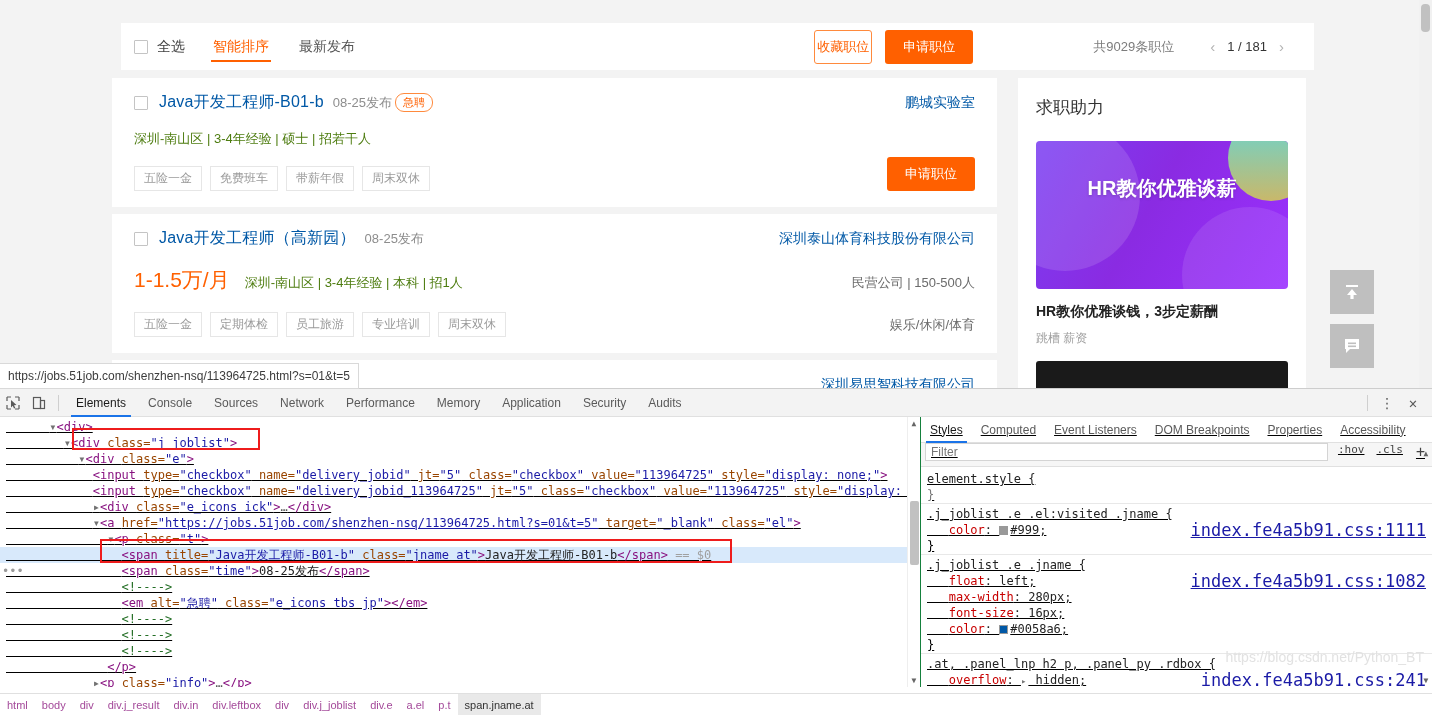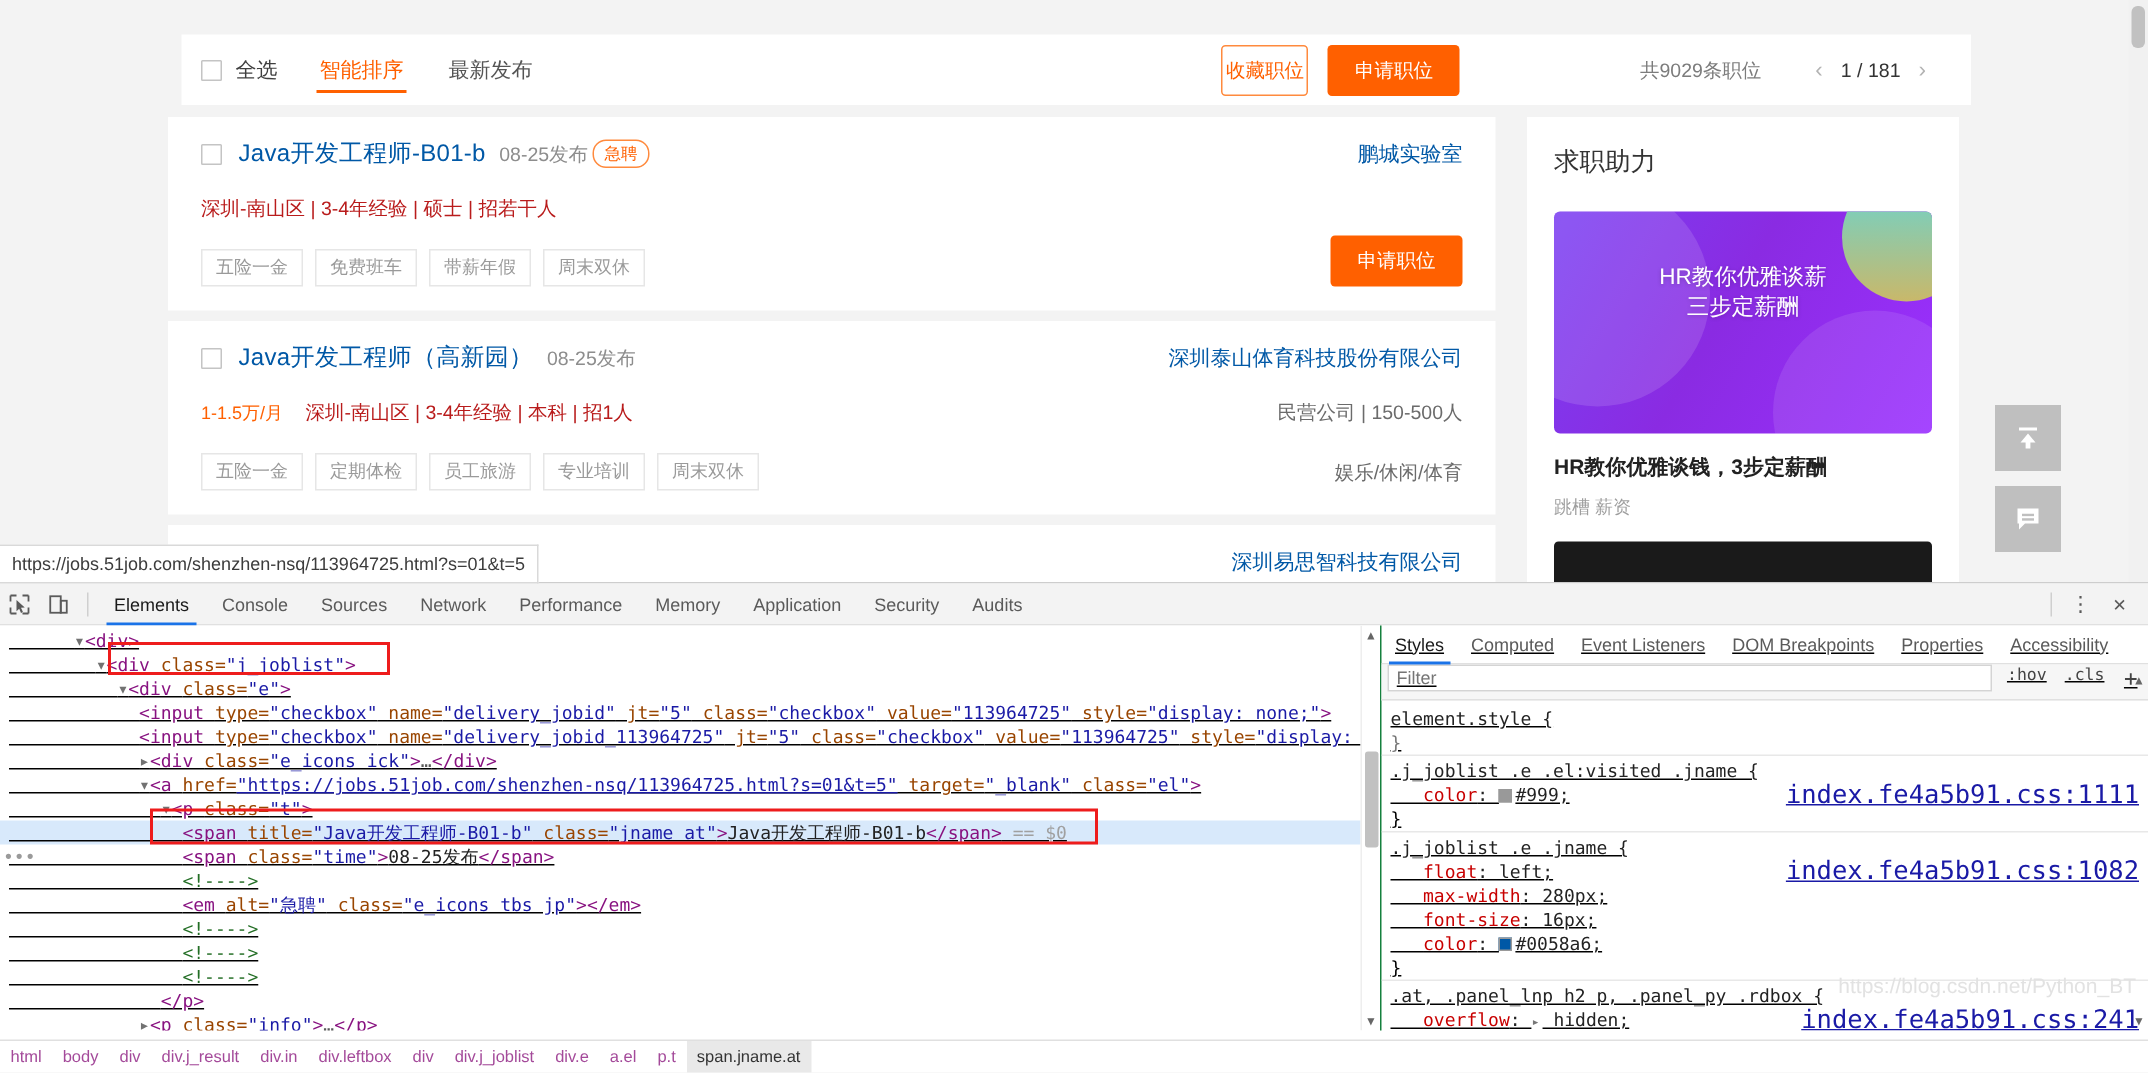--- a/index.html
+++ b/index.html
@@ -56,22 +56,22 @@
   .jobcard { background: #fff; padding: 14px 22px 16px 22px; margin-bottom: 7px; position: relative; }
   .jc-row1 { display: flex; align-items: center; }
   .jc-title { font-size: 16px; color: #0058a6; margin-left: 11px; letter-spacing: .2px; }
   .jc-time { font-size: 13px; color: #8d8d8d; margin-left: 9px; }
   .jc-tag-urgent {
     margin-left: 3px; font-size: 11px; color: #ff6000; border: 1px solid #ff8a3d;
     border-radius: 9px; padding: 1px 7px;
   }
   .jc-company { margin-left: auto; font-size: 14px; color: #0058a6; }
   .jc-row2 { margin-top: 17px; display: flex; align-items: baseline; }
-  .jc-salary { font-size: 12px; color: #ff6000; margin-right: 15px; }
-  .jc-meta { font-size: 13px; color: #b91c1c; }
+  .jc-salary { font-size: 21px; color: #ff6000; margin-right: 15px; }
+  .jc-meta { font-size: 13px; color: #4d7c0f; }
   .jc-right-meta { margin-left: auto; font-size: 13px; color: #6b6b6b; }
   .jc-row3 { margin-top: 18px; display: flex; align-items: center; }
   .welfare {
     font-size: 12px; color: #9a9a9a; border: 1px solid #e6e6e6; padding: 3px 9px;
     margin-right: 8px; background: #fff; text-align: center;
   }
   .jc-right-ind { margin-left: auto; font-size: 13px; color: #6b6b6b; }
   .apply-float {
     position: absolute; right: 22px; bottom: 16px; background: #ff6000; color: #fff;
     border: none; font-size: 13px; border-radius: 3px; padding: 8px 18px; cursor: pointer;
@@ -87,21 +87,21 @@
   .promo {
     margin-top: 22px; width: 252px; height: 148px; border-radius: 4px; overflow: hidden;
     position: relative;
     background: linear-gradient(120deg,#7b3ff2 0%, #8a2be2 45%, #9b30ff 100%);
   }
   .promo .blob1 { position: absolute; left: -46px; top: -20px; width: 150px; height: 150px; border-radius: 50%; background: rgba(255,255,255,.13); }
   .promo .blob2 { position: absolute; right: -26px; top: -26px; width: 86px; height: 86px; border-radius: 50%; background: linear-gradient(180deg,#64d6d6,#c9b86a); }
   .promo .blob3 { position: absolute; right: -30px; bottom: -54px; width: 136px; height: 136px; border-radius: 50%; background: rgba(255,255,255,.10); }
   .promo-txt {
     position: absolute; left: 0; right: 0; top: 34px; text-align: center; color: #fff;
-    font-size: 15px; font-weight: normal; line-height: 1.35; text-shadow: 0 1px 3px rgba(0,0,0,.2);
+    font-size: 20px; font-weight: bold; line-height: 1.35; text-shadow: 0 1px 3px rgba(0,0,0,.2);
   }
   .promo-h { margin-top: 14px; font-size: 14px; font-weight: bold; color: #222; }
   .promo-sub { margin-top: 9px; font-size: 12px; color: #9e9e9e; }
   .promo-dark { margin-top: 14px; width: 252px; height: 40px; background: #1a1a1a; border-radius: 3px; }
 
   
   .float-btns { position: absolute; left: 1330px; top: 270px; }
   .float-btn {
     width: 44px; height: 44px; background: #bfbfbf; margin-bottom: 10px;
     display: flex; align-items: center; justify-content: center; cursor: pointer;
@@ -281,21 +281,20 @@
     </div>
 
     <div class="aside">
       <div class="aside-title">求职助力</div>
       <div class="promo">
         <div class="blob1"></div>
         <div class="blob2"></div>
         <div class="blob3"></div>
         <div class="promo-txt">
           <div>HR教你优雅谈薪</div>
-          <div>三步定薪酬</div>
         </div>
       </div>
       <div class="promo-h">HR教你优雅谈钱，3步定薪酬</div>
       <div class="promo-sub">跳槽 薪资</div>
       <div class="promo-dark"></div>
     </div>
 
     <div class="float-btns">
       <div class="float-btn">
         <svg width="22" height="22" viewBox="0 0 22 22">

